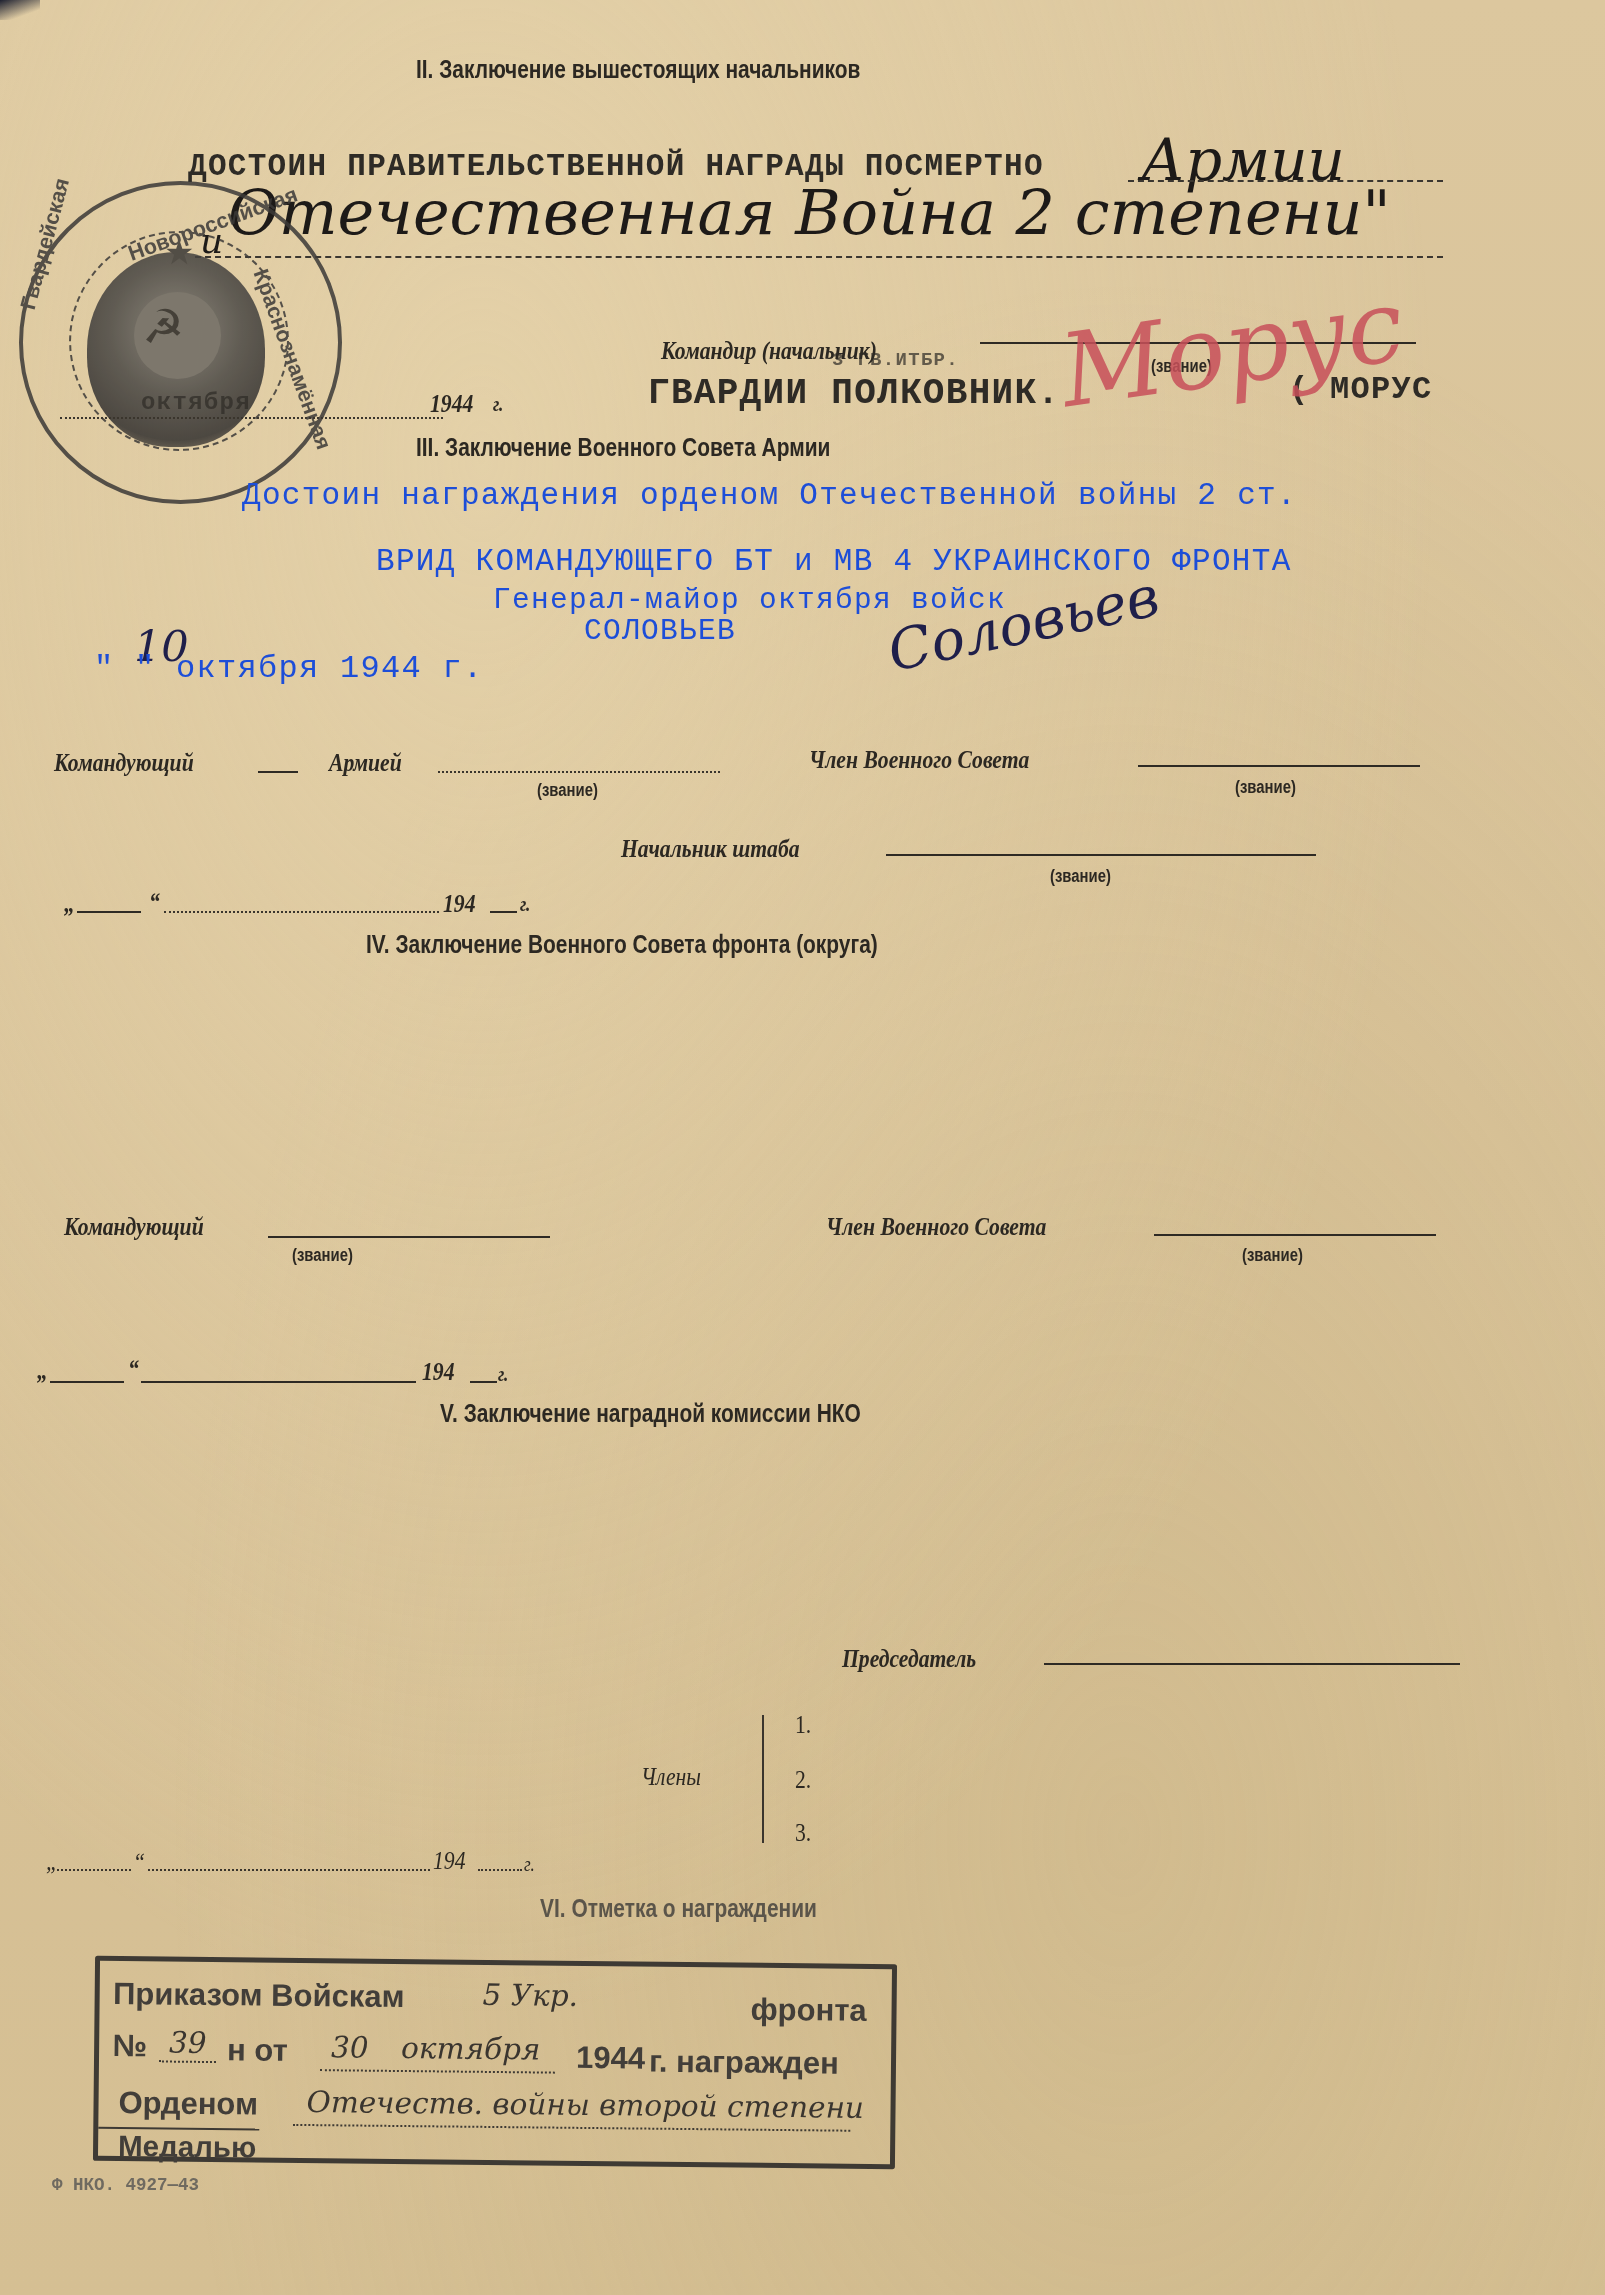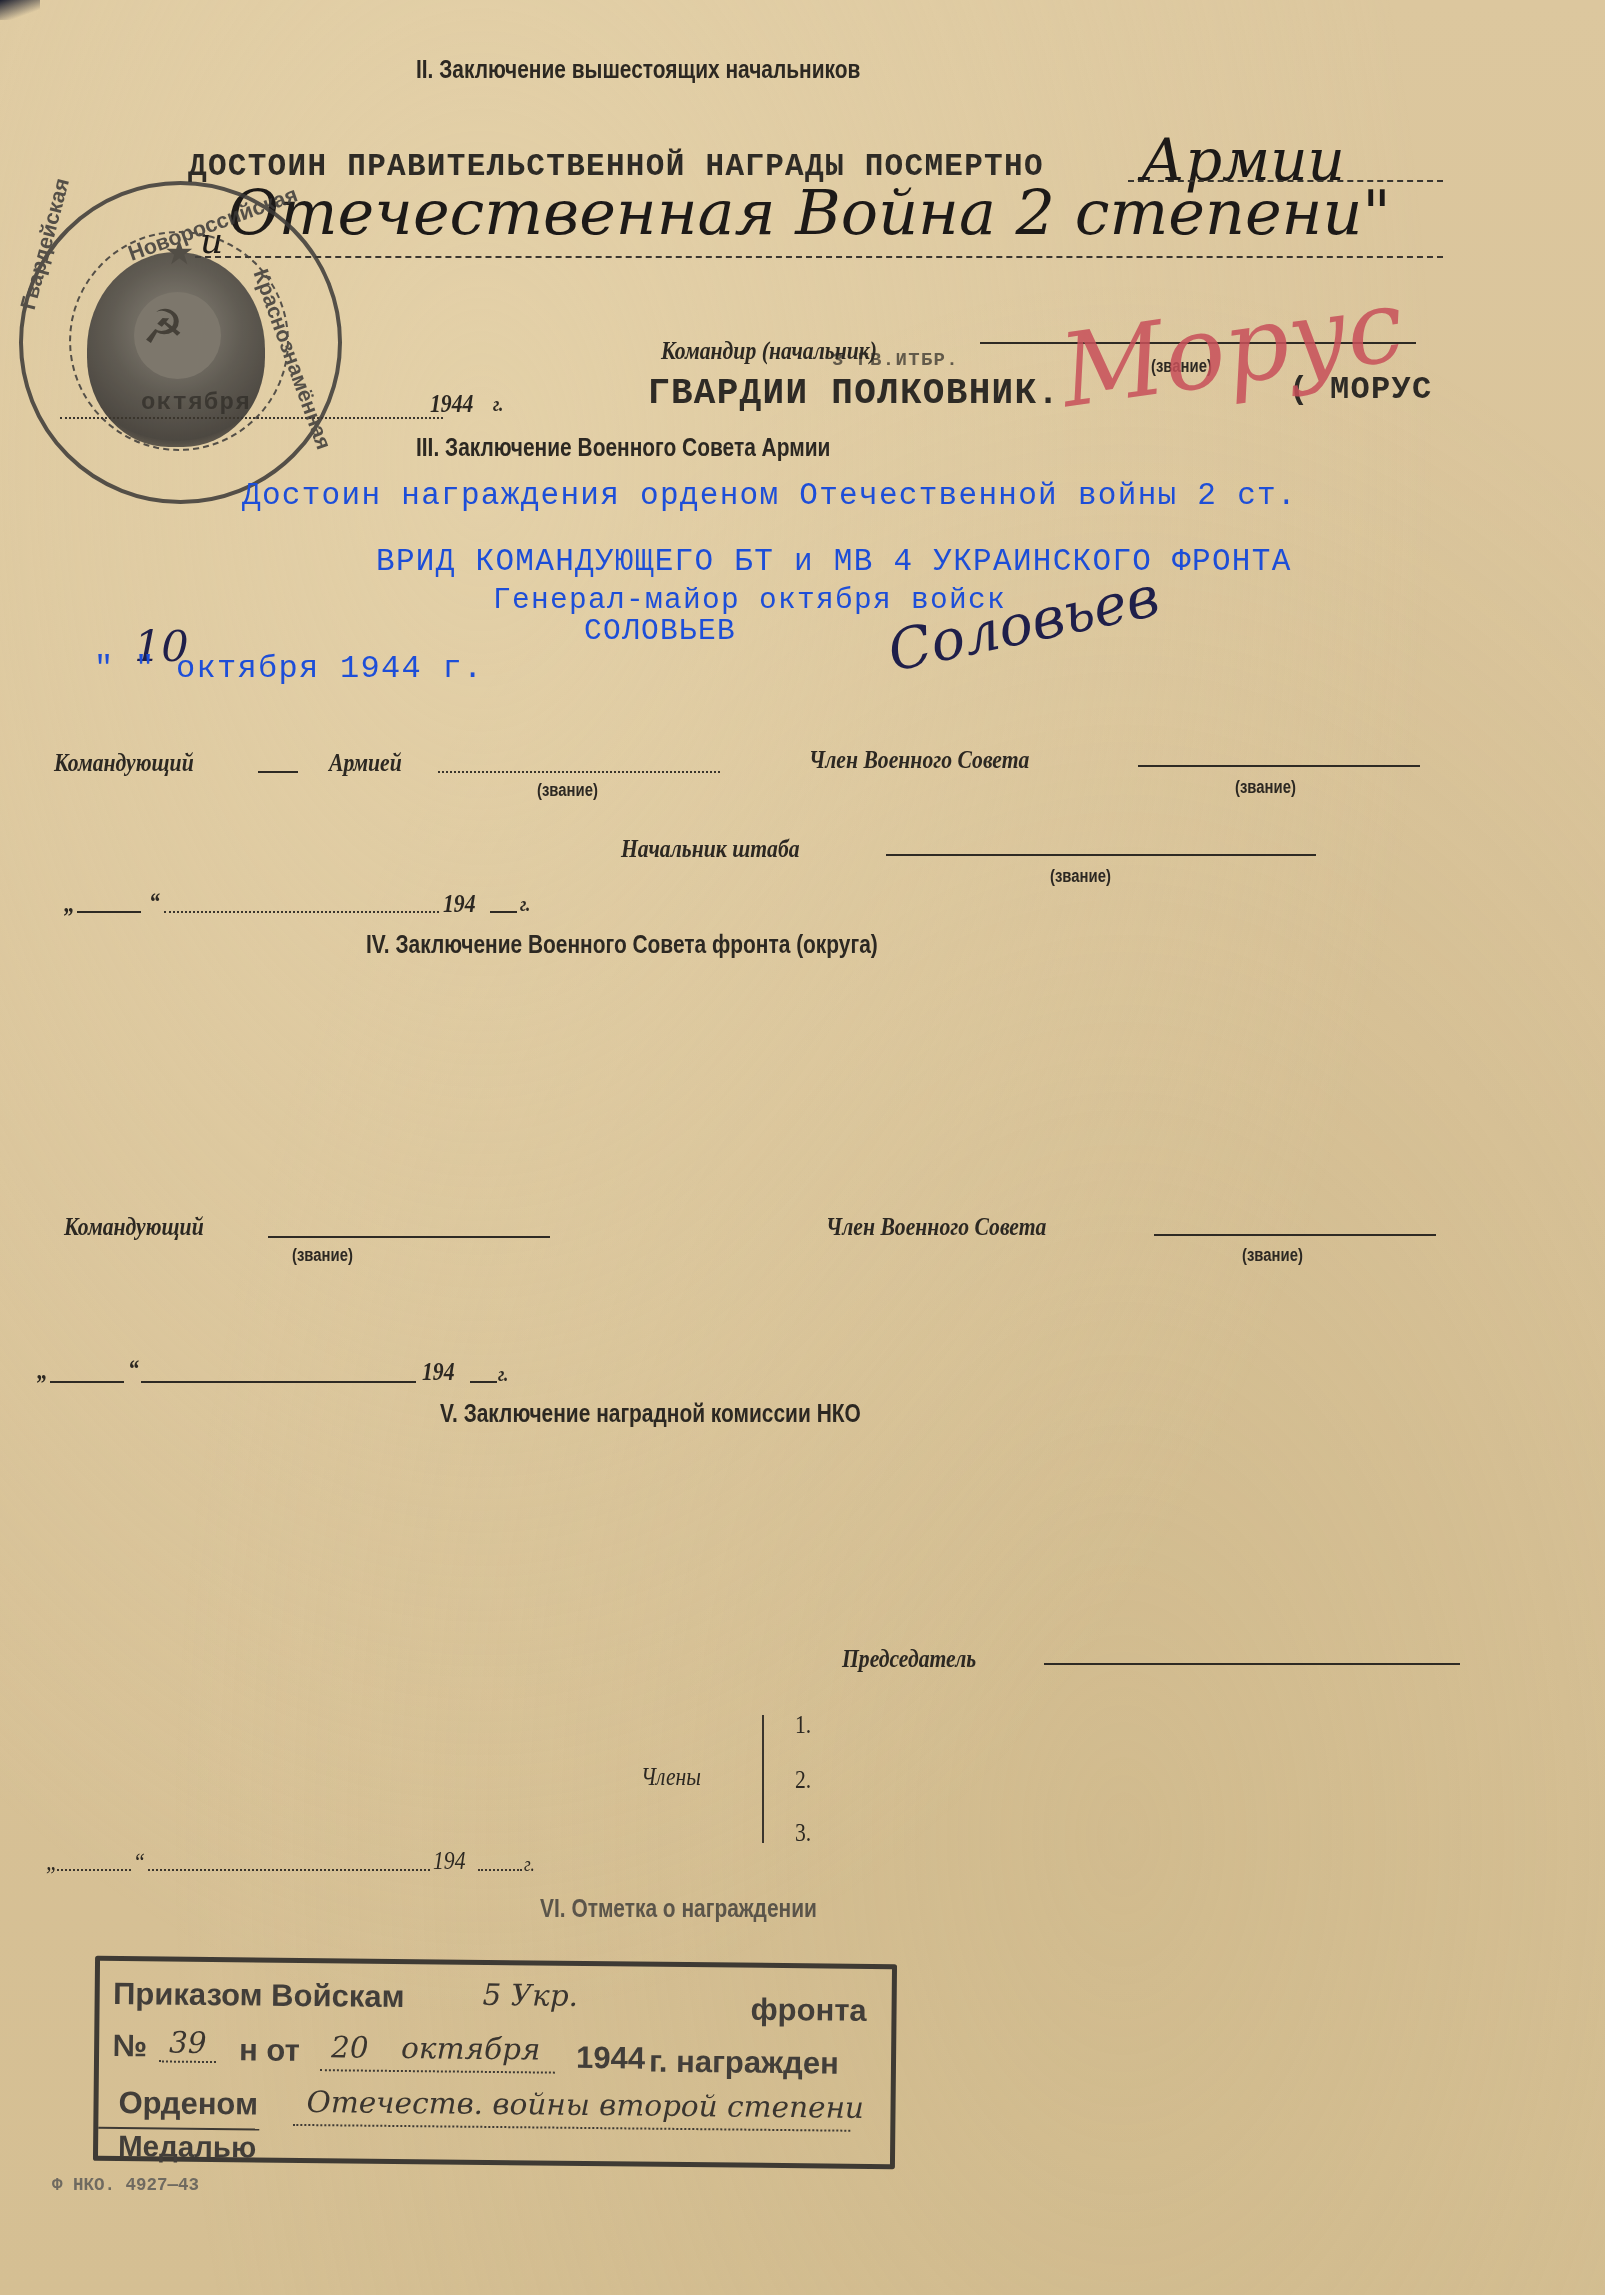--- a/index.html
+++ b/index.html
@@ -163,22 +163,22 @@
 <div class="abs heading faint" style="left:540px; top:1894px;">VI. Отметка о награждении</div>
 
 <div class="stamp-box">
   <div class="abs stamp-text" style="left:13.4px; top:14.8px;">Приказом Войскам</div>
   <div class="abs stamp-hand" style="left:383px; top:13.4px;">5 Укр.</div>
   <div class="abs stamp-text" style="left:651px; top:23.5px;">фронта</div>
 
   <div class="abs stamp-text" style="left:13.4px; top:67px;">№</div>
   <div class="abs stamp-hand" style="left:70px; top:64px;">39</div>
   <div class="stamp-rule" style="left:60px; top:99px; width:57px;"></div>
-  <div class="abs stamp-text" style="left:128px; top:70px;margin-left:12px;">н от</div>
-  <div class="abs stamp-hand" style="left:232px; top:67px;">20</div>
+  <div class="abs stamp-text" style="left:128px; top:70px;">н от</div>
+  <div class="abs stamp-hand" style="left:232px; top:67px;">30</div>
   <div class="abs stamp-hand" style="left:302px; top:67px;">октября</div>
   <div class="stamp-rule" style="left:221px; top:106px; width:235px;"></div>
   <div class="abs stamp-text" style="left:477px; top:74px;">1944</div>
   <div class="abs stamp-text" style="left:550px; top:77px;">г. награжден</div>
 
   <div class="abs stamp-text" style="left:20px; top:124px;">Орденом</div>
   <div class="abs stamp-hand" style="left:208px; top:122px;">Отечеств. войны второй степени</div>
   <div class="stamp-rule" style="left:0px; top:166px; width:161px; border-bottom-style:solid;"></div>
   <div class="stamp-rule" style="left:195px; top:161px; width:557px;"></div>
 

